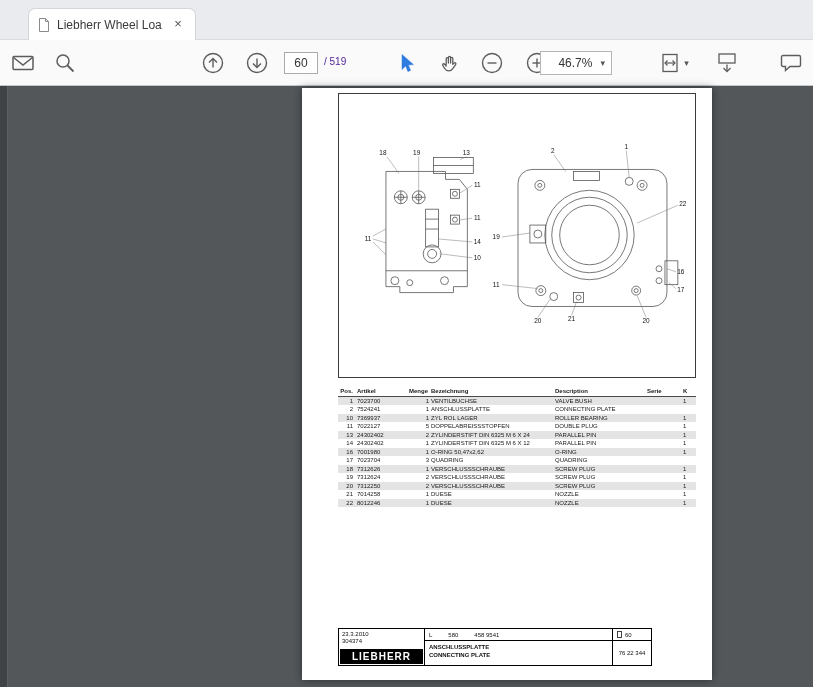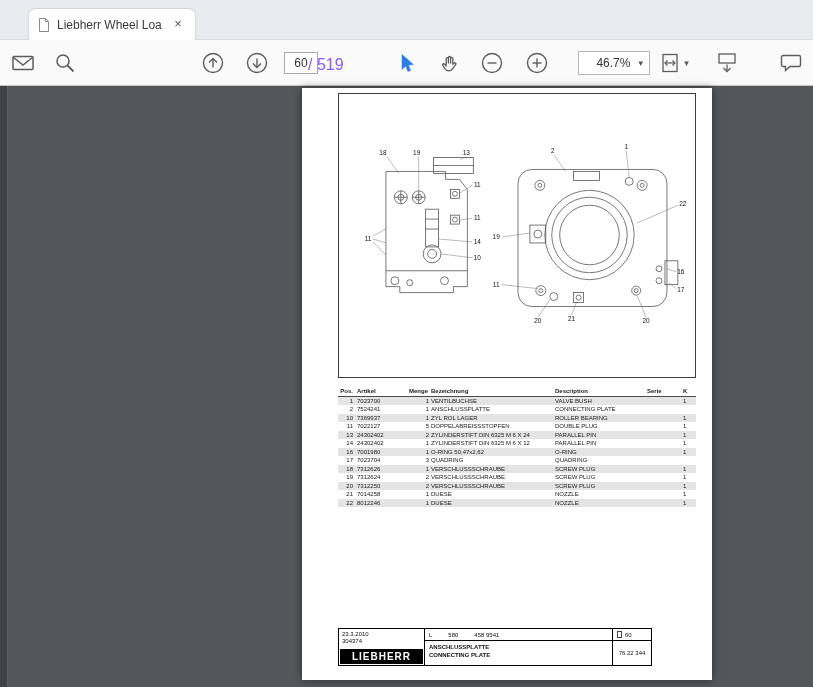--- a/index.html
+++ b/index.html
@@ -43,24 +43,24 @@
     display: flex; align-items: center; justify-content: center;
     border-radius: 3px;
   }
   .tbtn svg { display: block; }
   .page-input {
     position: absolute; left: 284px; top: 12px; width: 34px; height: 22px;
     border: 1px solid #ababab; background: #fff; text-align: center;
     font-size: 12px; font-family: "Liberation Sans", sans-serif; color: #333;
   }
   .page-total {
-    position: absolute; left: 308px; top: 16px; font-size: 16px; color: #8b5cf6;
+    position: absolute; left: 324px; top: 16px; font-size: 10px; color: #4c1d95;
   }
   .zoom-box {
-    position: absolute; left: 578px; top: 11px; width: 72px; height: 24px;
+    position: absolute; left: 540px; top: 11px; width: 72px; height: 24px;
     border: 1px solid #b5b5b5; background: #fff;
     display: flex; align-items: center; font-size: 12px; color: #333;
     padding: 0 6px;
   }
   .zoom-box .zoom-value { flex: 1; text-align: right; padding-right: 8px; }
   .caret { font-size: 9px; color: #555; }
   .fit-box {
     position: absolute; left: 652px; top: 8px; width: 44px; height: 30px;
     display: flex; align-items: center; justify-content: center; gap: 3px;
   }

